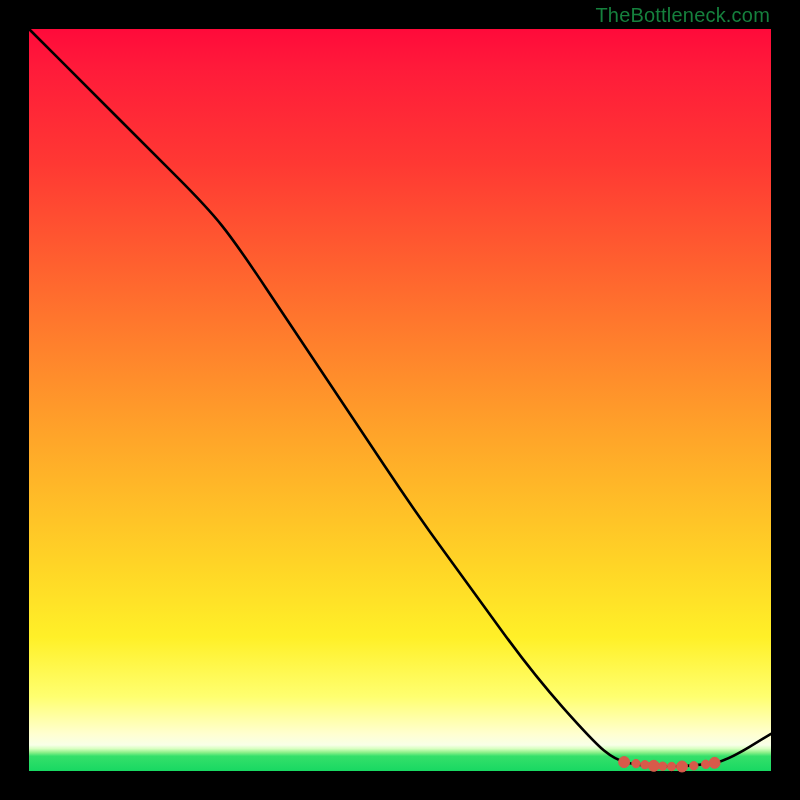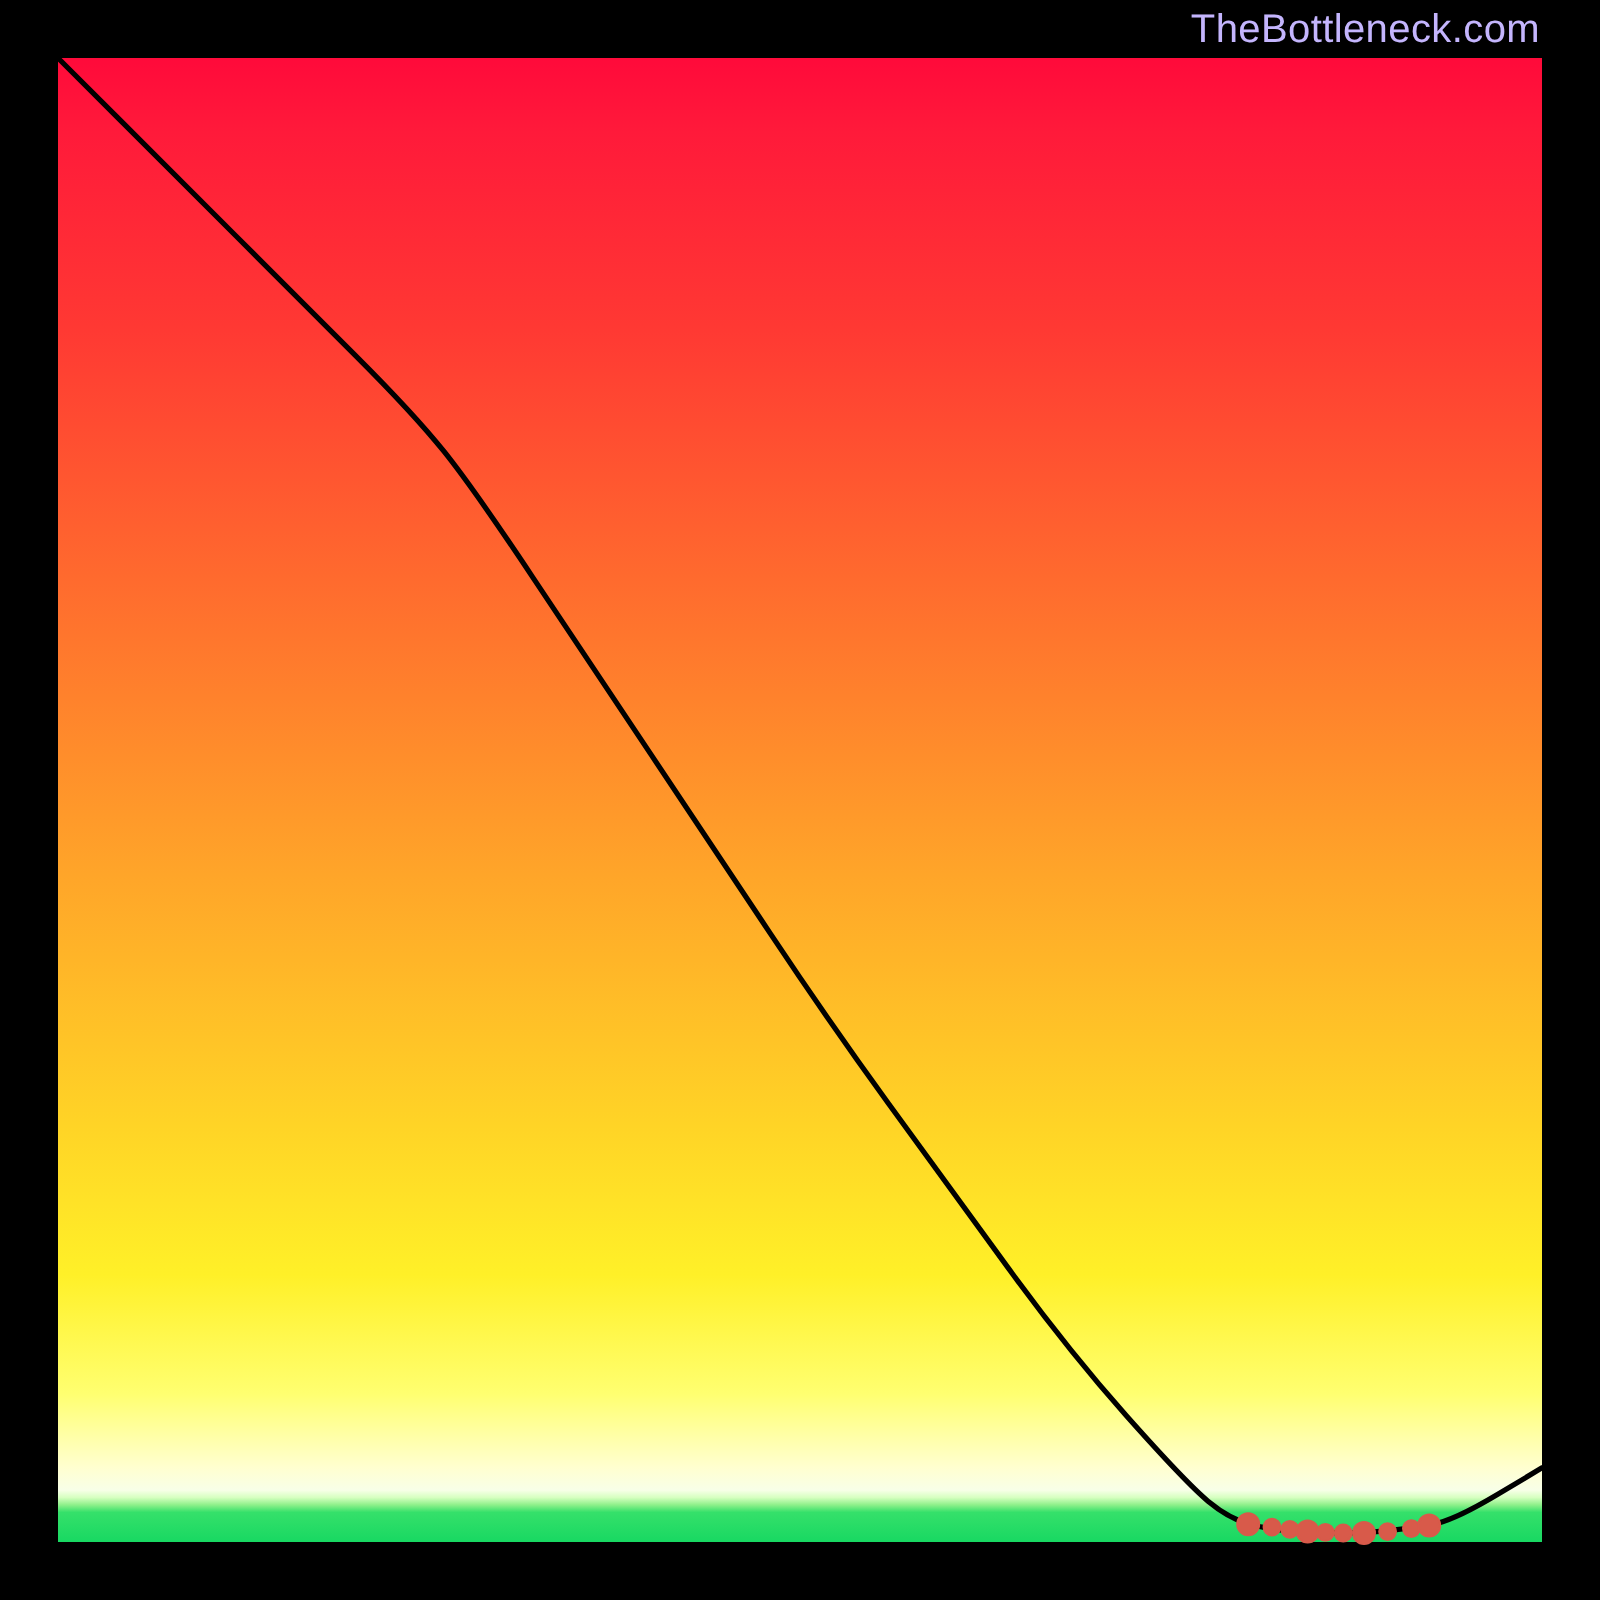--- a/index.html
+++ b/index.html
@@ -39,21 +39,21 @@
       #d6ffc0 97%,
       #8ef08a 97.5%,
       #35e06a 98%,
       #18d862 100%
     );
   }
   .watermark {
     position: absolute;
     top: 4px;
     right: 30px;
-    color: #c4b5fd;
+    color: #15803d;
     font-size: 20px;
     font-weight: 500;
     letter-spacing: 0.2px;
   }
   svg.overlay {
     position: absolute;
     left: 29px;
     top: 29px;
     width: 742px;
     height: 742px;

